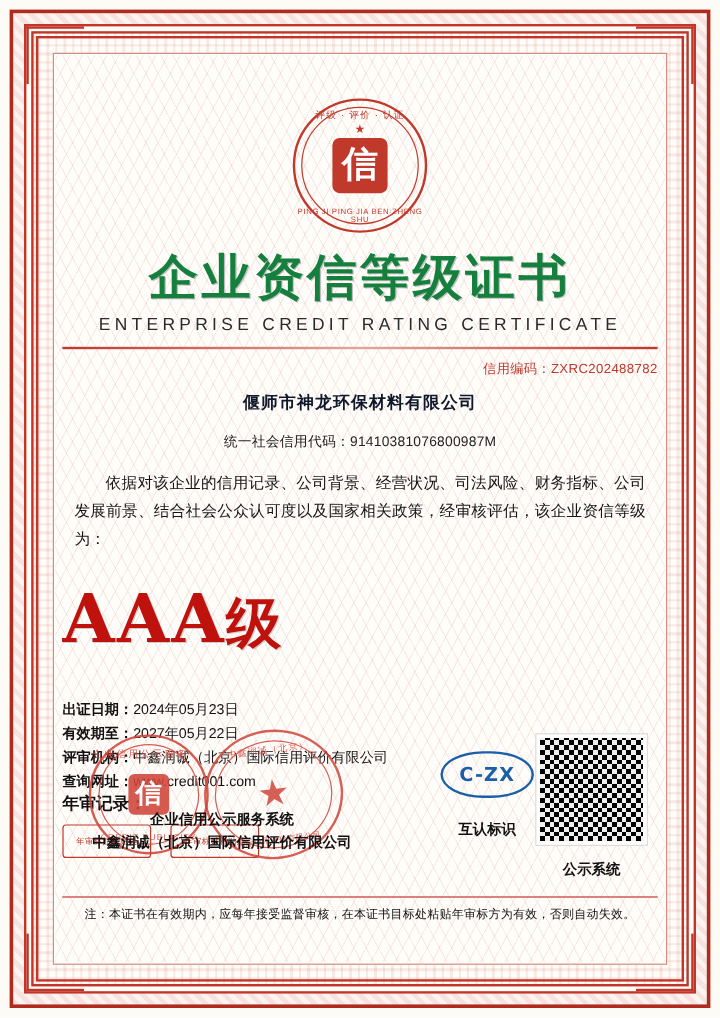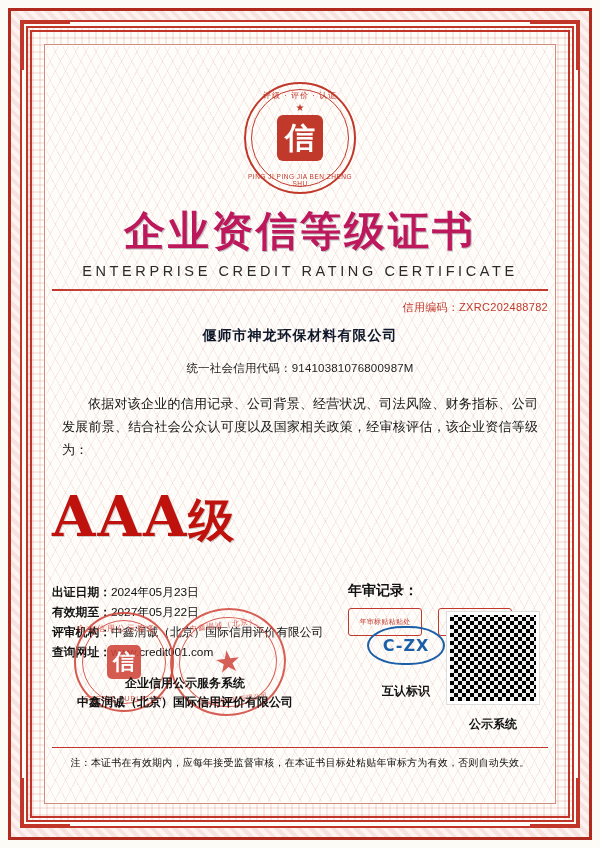--- a/index.html
+++ b/index.html
@@ -104,21 +104,21 @@
   }
 
   
   .title-cn{
     margin-top:10px;
     text-align:center;
     font-family:"DejaVu Sans", sans-serif;
     font-size:41px;
     font-weight:bold;
     letter-spacing:3px;
-    color:#be185d;
+    color:#15803d;
     text-shadow:1px 1px 0 #bdbdbd;
   }
   .title-en{
     margin-top:4px;
     text-align:center;
     font-size:14.5px;
     letter-spacing:3.6px;
     color:#2a2a2a;
   }
   .rule{
@@ -178,20 +178,21 @@
     text-shadow:1px 1px 0 rgba(0,0,0,.18);
   }
   .grade .cn{font-family:"DejaVu Sans", sans-serif;font-size:46px;}
 
   
   .info-wrap{
     margin-top:30px;
     display:flex;
     justify-content:space-between;
     align-items:flex-start;
+    flex-direction:column;
   }
   .info-left{font-size:11.8px;line-height:20px;color:#111;}
   .info-left .row{white-space:nowrap;}
   .info-left .lbl{font-weight:bold;}
   .info-right{width:200px;}
   .info-right .hdr{font-size:14px;font-weight:bold;color:#111;margin-bottom:8px;}
   .stamp-row{display:flex;gap:16px;}
   .stamp-box{
     width:72px;height:26px;
     border:1px solid #c0392b;

